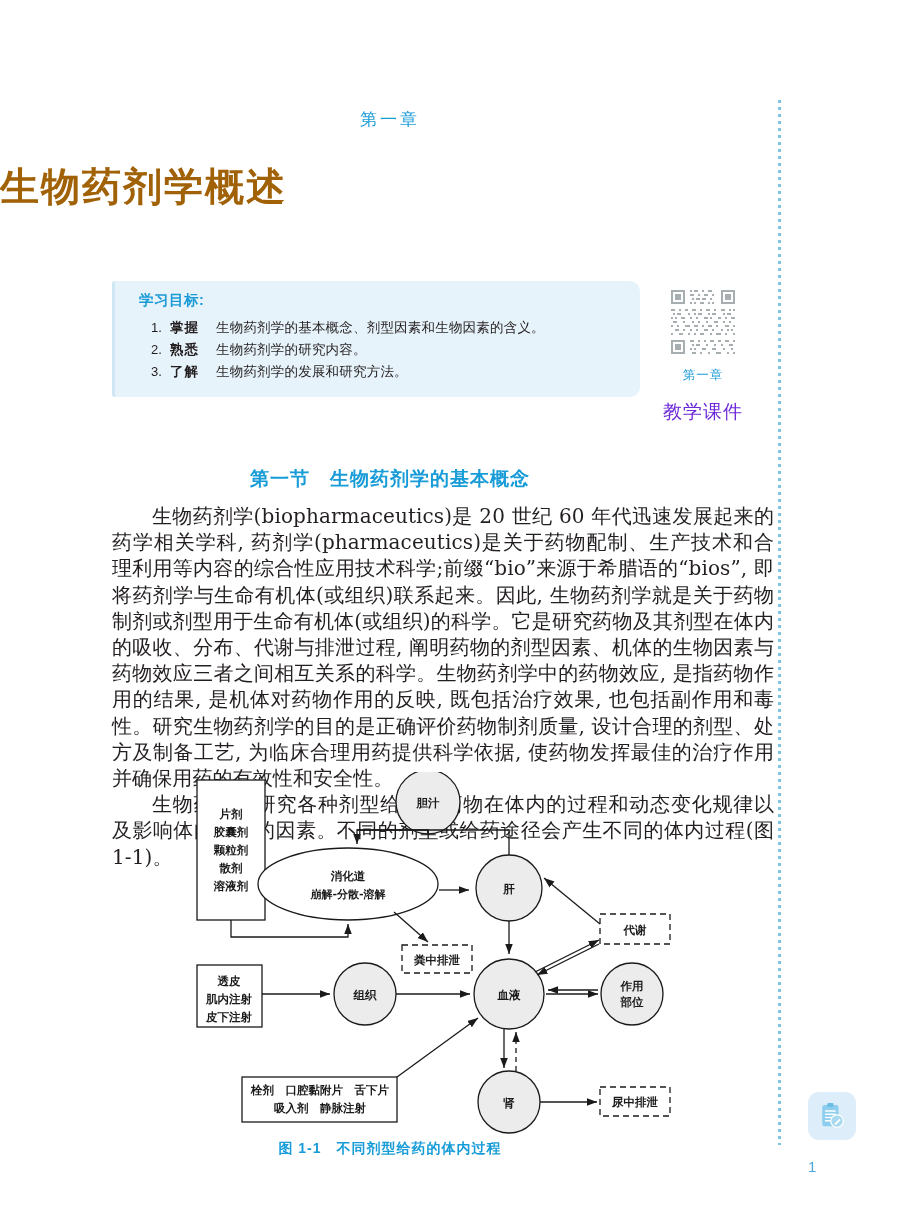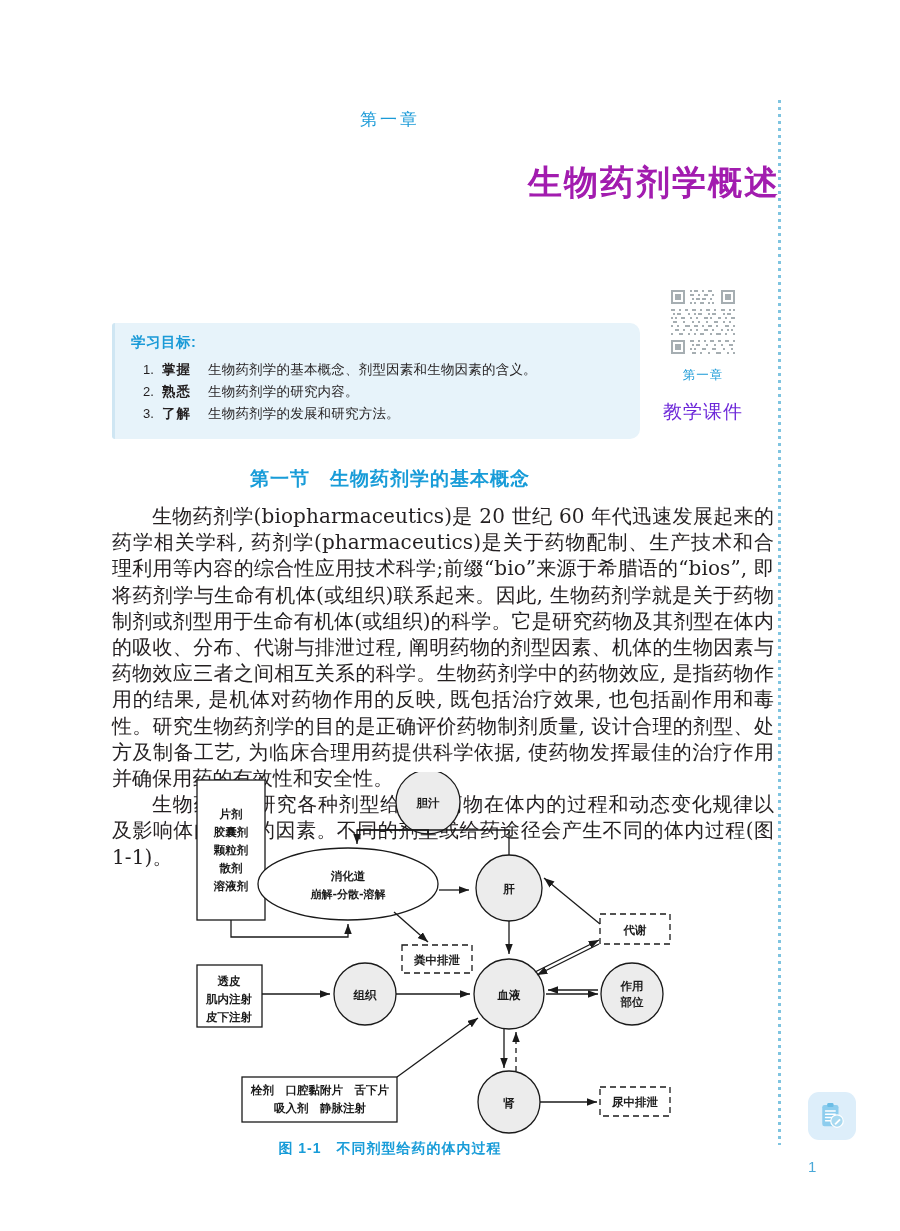--- a/index.html
+++ b/index.html
@@ -44,41 +44,40 @@
     font-family: "Liberation Sans", sans-serif;
     font-size: 17px;
     letter-spacing: 3px;
     color: #1a9ad7;
   }
   .chapter-title {
     position: absolute;
     left: 0;
     top: 160px;
     width: 780px;
-    text-align: right;
-    font-family: "Liberation Sans", sans-serif;
-    font-size: 34px;
+    text-align: left;
+    font-family: "Liberation Sans", sans-serif;
+    font-size: 39px;
     font-weight: bold;
     letter-spacing: 2px;
-    color: #a21caf;
+    color: #a16207;
   }
 
   
   .objectives {
     position: absolute;
     left: 112px;
     top: 281px;
     width: 528px;
     height: 116px;
     background: #e7f3fa;
     border-left: 3px solid #cfe6f3;
     border-radius: 3px 10px 10px 3px;
     box-sizing: border-box;
-    padding: 10px 16px 0 16px;
-    margin-top: 42px;
+    padding: 10px 16px 0 24px;
   }
   .objectives-title {
     font-family: "Liberation Sans", sans-serif;
     font-size: 14.5px;
     font-weight: bold;
     color: #1a9ad7;
     letter-spacing: 0.5px;
     margin-bottom: 7px;
   }
   .obj-row {

